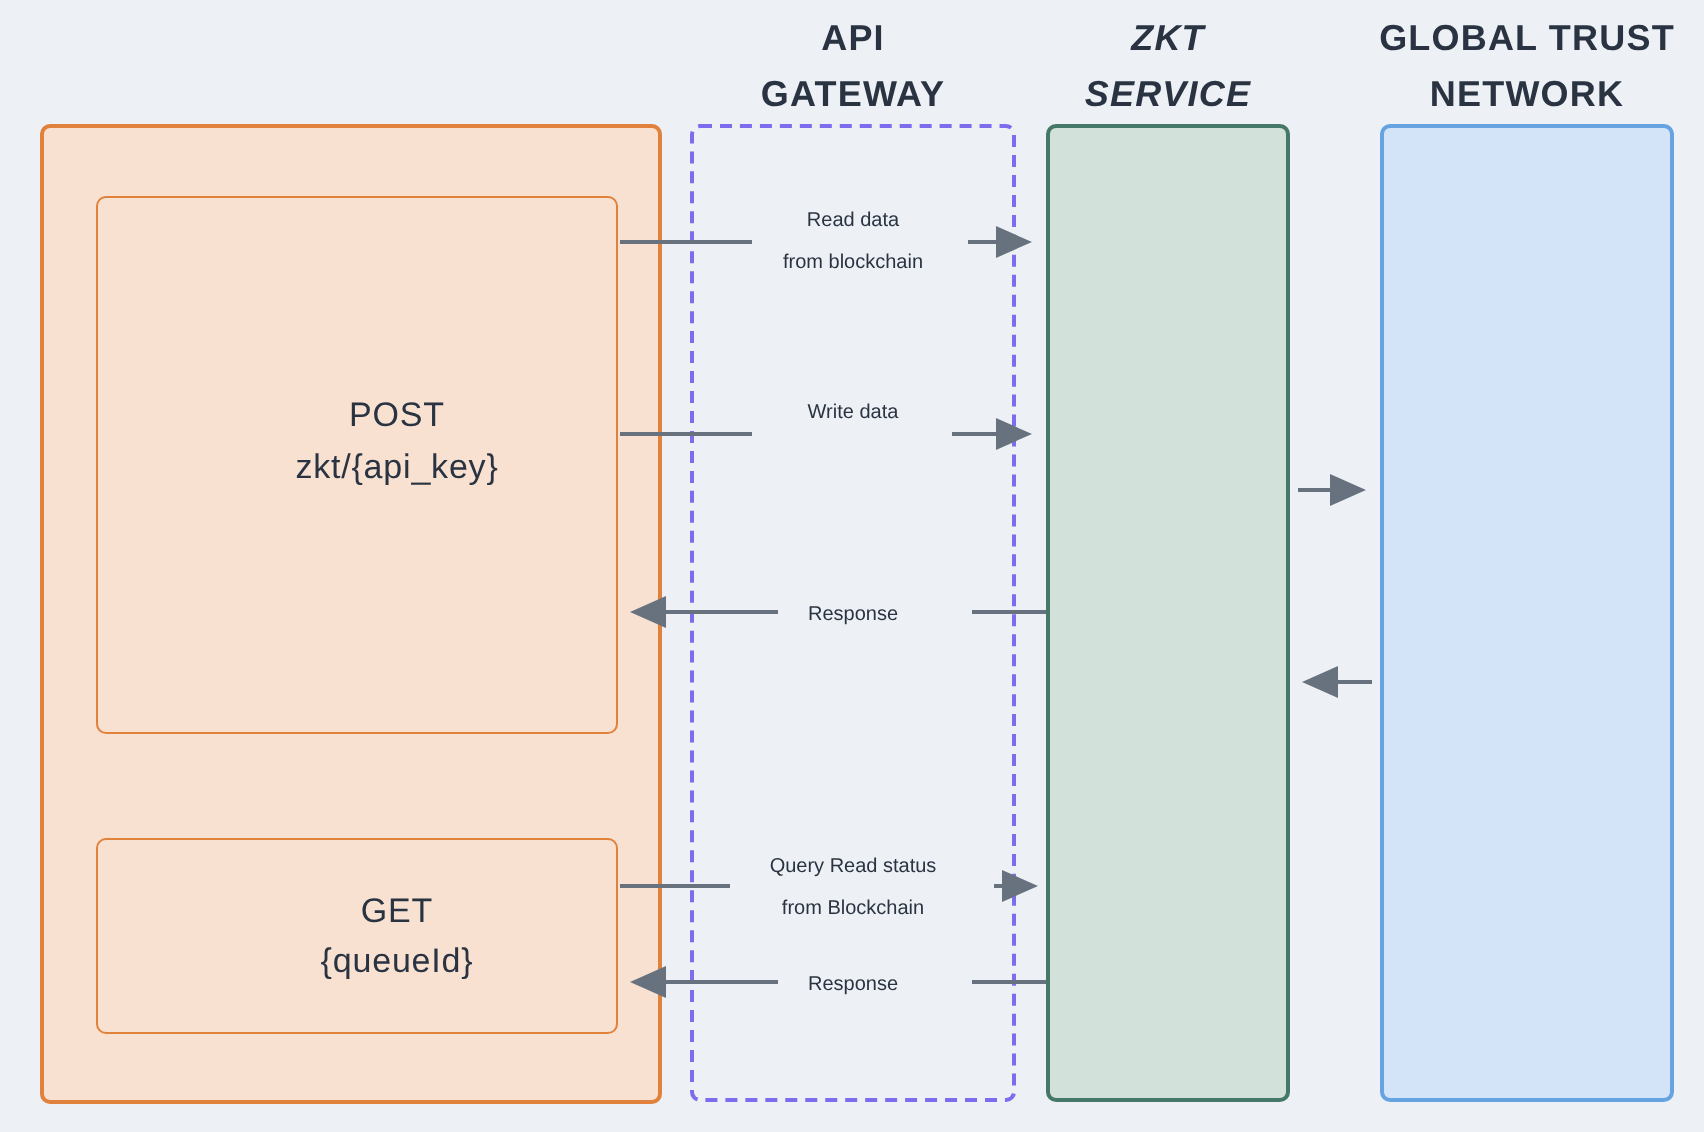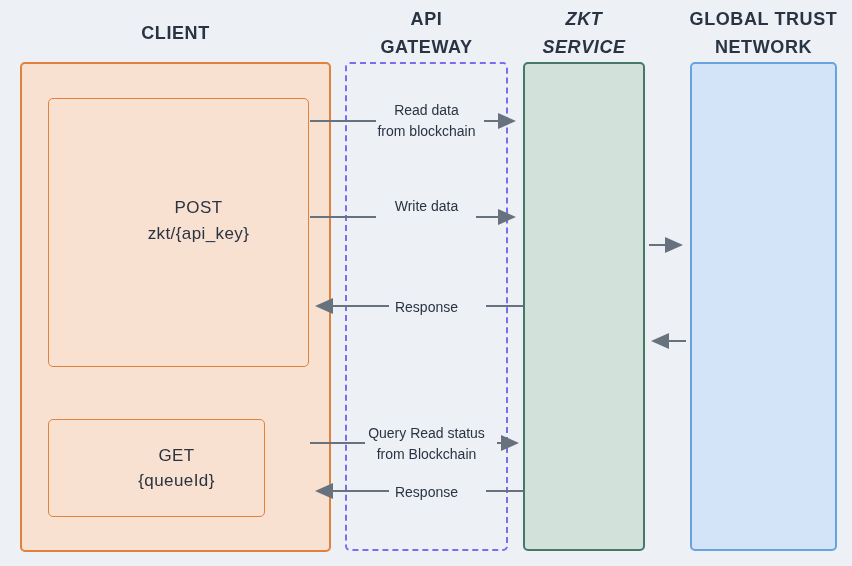--- a/index.html
+++ b/index.html
@@ -29,54 +29,51 @@
   }
   .endpoint-box{
     position:absolute;box-sizing:border-box;border-radius:5px;
     background:var(--client-fill,#f8e1d0);
     border:1.5px solid var(--client-border,#e0813c);
     display:flex;flex-direction:column;align-items:center;justify-content:center;
     font-size:17px;line-height:26px;letter-spacing:.4px;
     color:var(--text,#2a3342);text-align:center;padding-left:40px;
   }
   .post-box{left:26px;top:34px;width:261px;height:269px;padding-bottom:24px;}
-  .get-box{left:26px;top:355px;width:217px;height:98px;line-height:25px;}
+  .get-box{left:26px;top:355px;width:261px;height:98px;line-height:25px;}
   .gateway-box{
     left:345px;top:62px;width:163px;height:489px;
     border:2px dashed var(--gateway-border,#7c6cee);
     background:transparent;
   }
   .zkt-box{
     left:523px;top:62px;width:122px;height:489px;
     background:var(--zkt-fill,#d2e1da);
     border:2px solid var(--zkt-border,#467868);
   }
   .gtn-box{
     left:690px;top:62px;width:147px;height:489px;
     background:var(--gtn-fill,#d3e4f8);
     border:2px solid var(--gtn-border,#66a3e0);
   }
   .flow-label{
     position:absolute;left:345px;width:163px;
-    text-align:center;font-size:14px;line-height:21px;
+    text-align:center;font-size:10px;line-height:21px;
     color:var(--text,#2a3342);
   }
   .flow-label span{display:block;}
   svg.arrows{position:absolute;left:0;top:0;pointer-events:none;}
   svg.arrows line{stroke:var(--arrow,#68727f);stroke-width:2;}
   svg.arrows .head{fill:var(--arrow,#68727f);}
 </style>
 </head>
 <body>
 
 <div class="stage">
 
-  <div class="col-header" style="left:20px;width:311px;">
-    <span>CLIENT</span>
-  </div>
   <div class="col-header" style="left:345px;width:163px;">
     <span>API</span>
     <span>GATEWAY</span>
   </div>
   <div class="col-header" style="left:523px;width:122px;font-style:italic;">
     <span>ZKT</span>
     <span>SERVICE</span>
   </div>
   <div class="col-header" style="left:690px;width:147px;">
     <span>GLOBAL TRUST</span>

